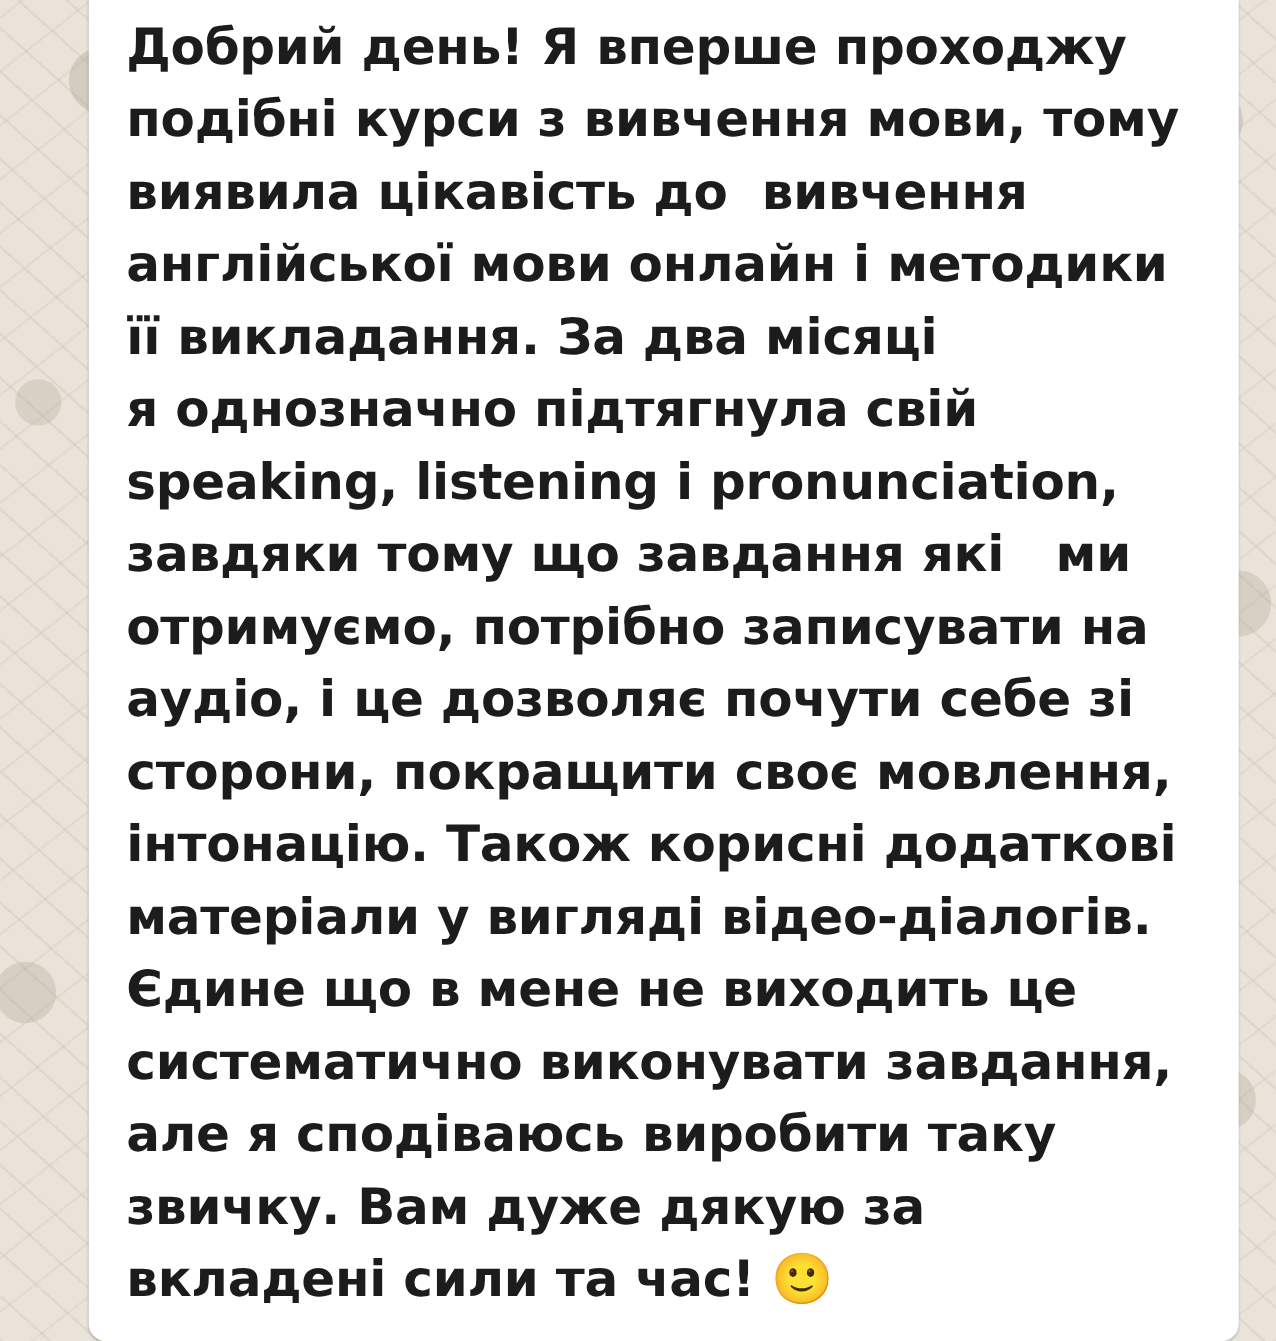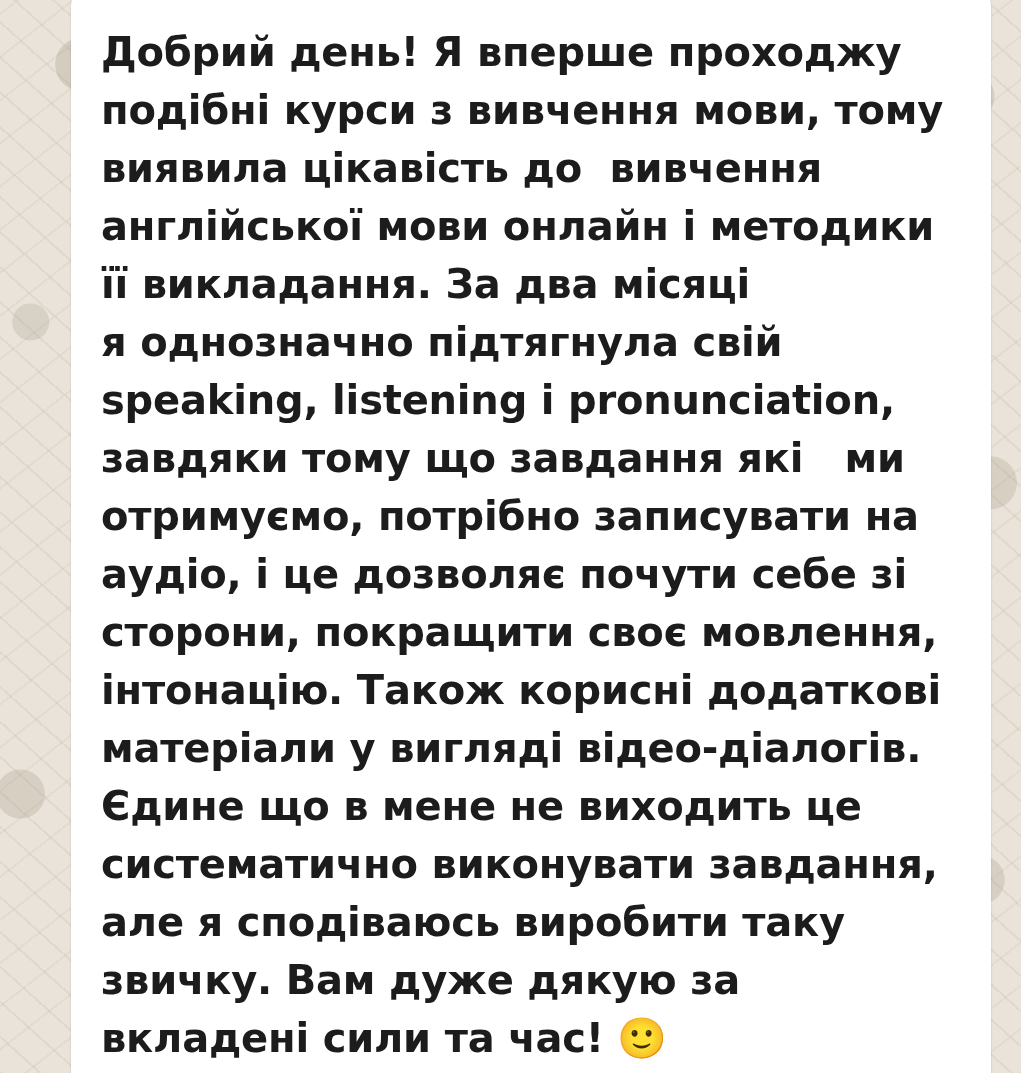--- a/index.html
+++ b/index.html
@@ -40,21 +40,21 @@
     background-image:
       repeating-linear-gradient(42deg, rgba(168,157,139,0.16) 0 2px, rgba(0,0,0,0) 2px 26px),
       repeating-linear-gradient(-38deg, rgba(168,157,139,0.12) 0 2px, rgba(0,0,0,0) 2px 34px);
     opacity: .9;
   }
 
   .chat-area {
     position: absolute;
     inset: 0;
     display: flex;
-    align-items: center;
+    align-items: flex-end;
     justify-content: center;
     margin-left: 41px;
   }
 
   .bubble {
     position: relative;
     width: 920px;
     margin-top: 4px;
     background: #ffffff;
     border-radius: 14px;

